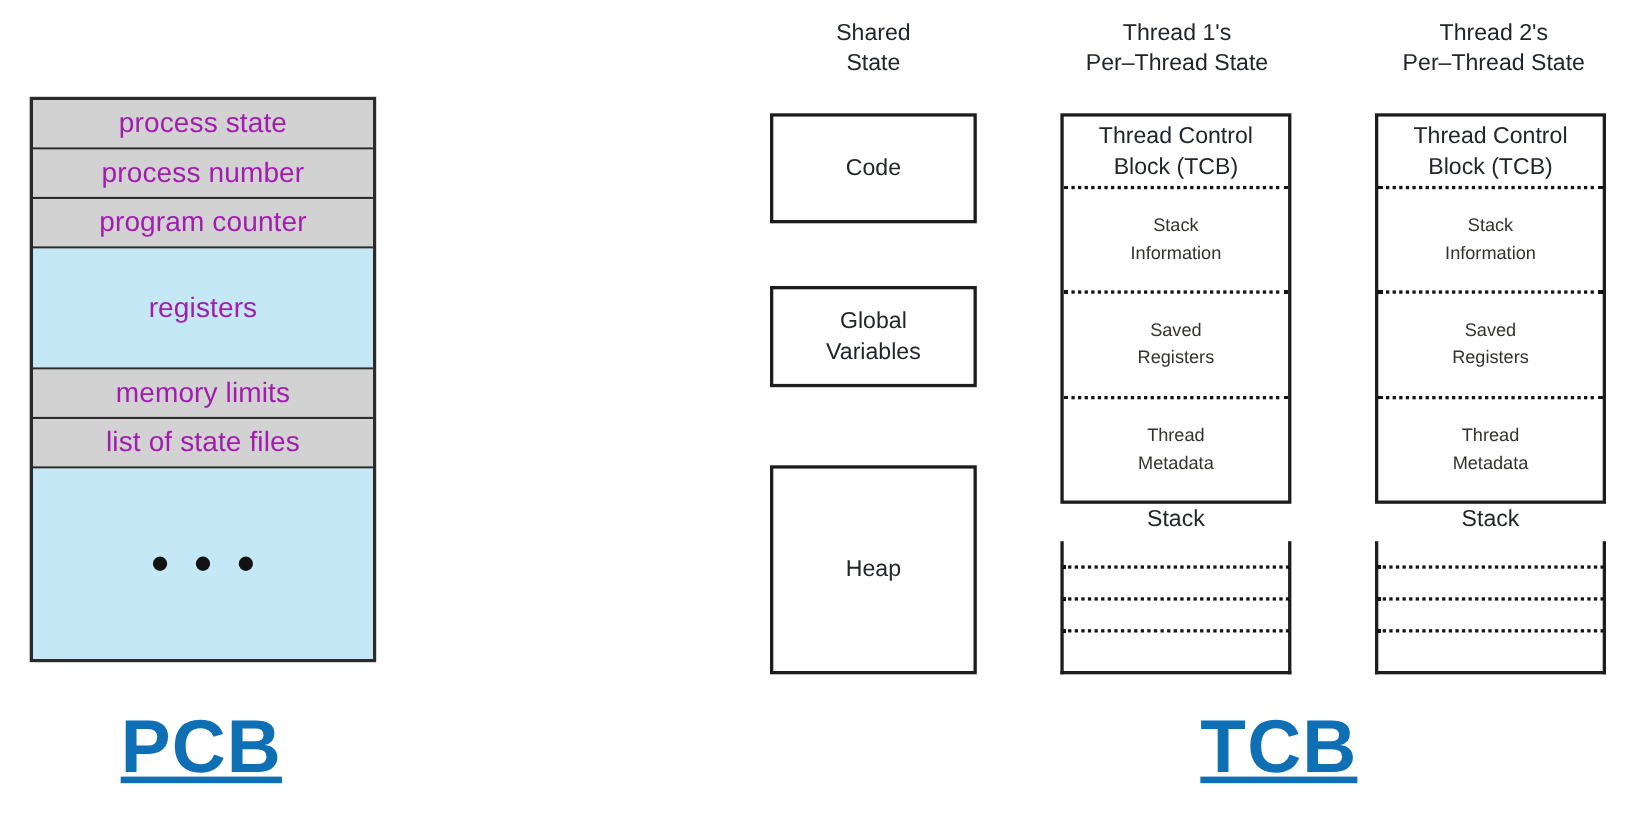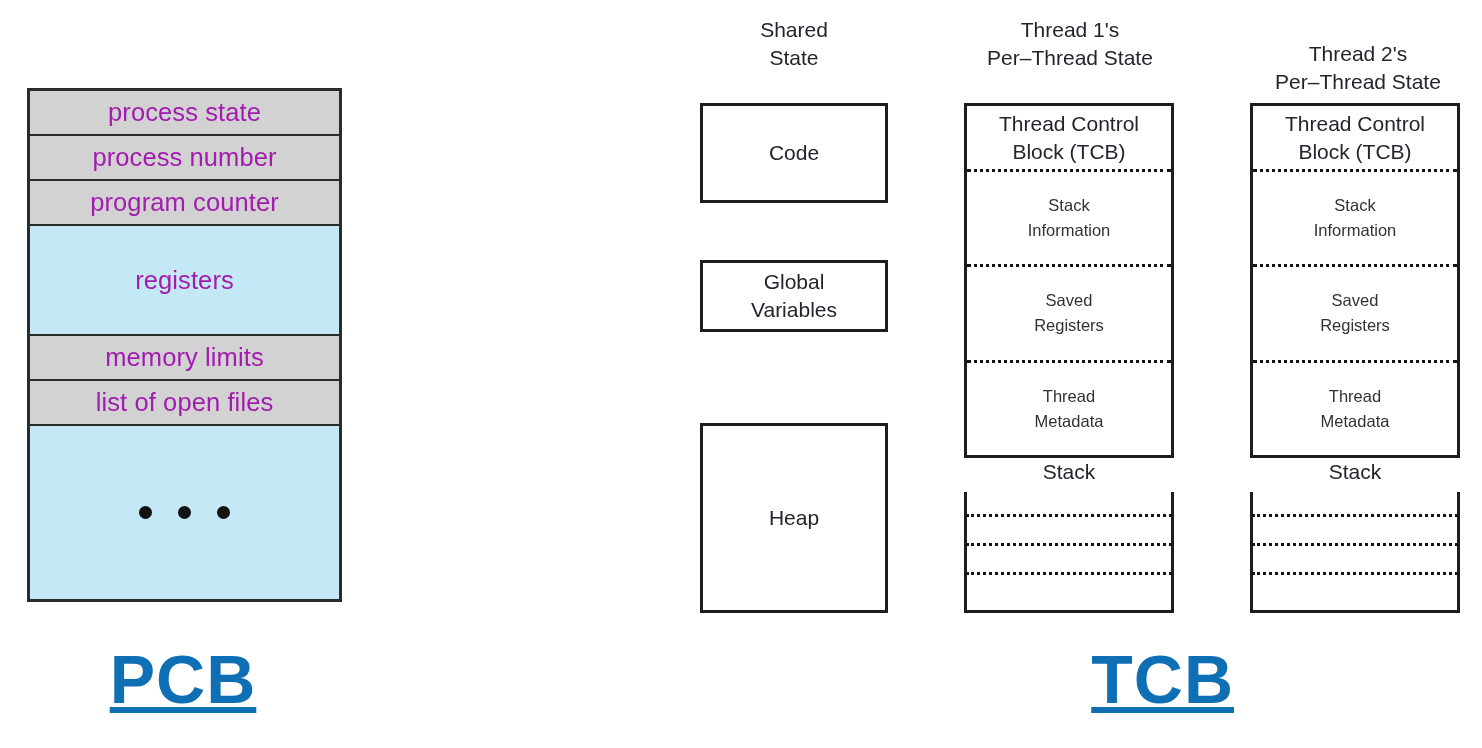--- a/index.html
+++ b/index.html
@@ -98,40 +98,40 @@
   .col-header {
     position: absolute;
     text-align: center;
     font-size: 21px;
     line-height: 1.32;
     color: #22252b;
     white-space: nowrap;
   }
   #header-shared   { left: 694px;  top: 16px;  width: 200px; }
   #header-thread1  { left: 950px;  top: 16px;  width: 240px; }
-  #header-thread2  { left: 1238px; top: 16px;  width: 240px; margin-top: 24px; }
+  #header-thread2  { left: 1238px; top: 16px;  width: 240px; }
 
   
   .shared-box {
     position: absolute;
     left: 700px;
     width: 188px;
     border: 3px solid #1d1d1d;
     box-sizing: border-box;
     background: #ffffff;
     display: flex;
     align-items: center;
     justify-content: center;
     text-align: center;
     font-size: 21px;
     line-height: 1.34;
     color: #22252b;
   }
   #box-code      { top: 103px; height: 100px; }
-  #box-globals   { top: 260px; height: 72px; }
+  #box-globals   { top: 260px; height: 92px; }
   #box-heap      { top: 423px; height: 190px; }
 
   
   .thread-col {
     position: absolute;
     width: 210px;
   }
   #thread-col-1 { left: 964px;  top: 0; }
   #thread-col-2 { left: 1250px; top: 0; }
 
@@ -226,21 +226,21 @@
 
       <div class="pcb-row blue h-tall">
         <span>registers</span>
       </div>
 
       <div class="pcb-row gray h-small">
         <span>memory limits</span>
       </div>
 
       <div class="pcb-row gray h-small">
-        <span>list of open files</span>
+        <span>list of state files</span>
       </div>
 
       <div class="pcb-row blue h-last">
         <span class="dots-row">
           <span class="dot"></span>
           <span class="dot"></span>
           <span class="dot"></span>
         </span>
       </div>
 

